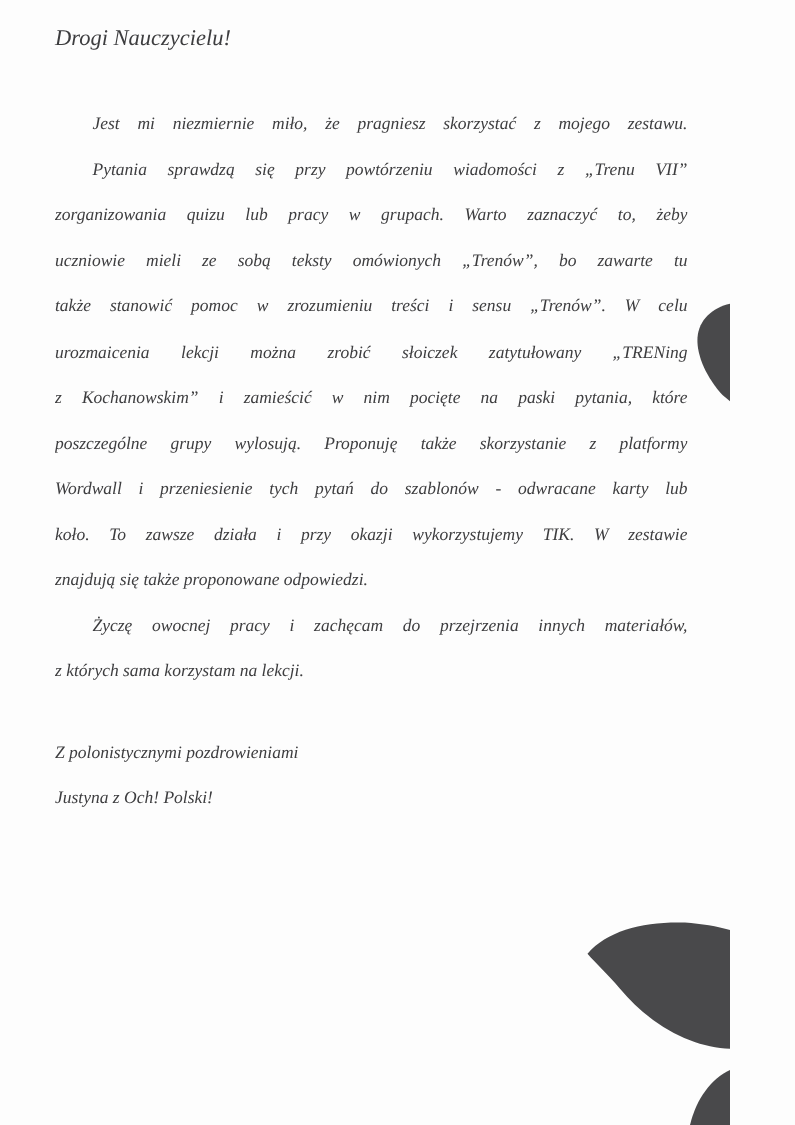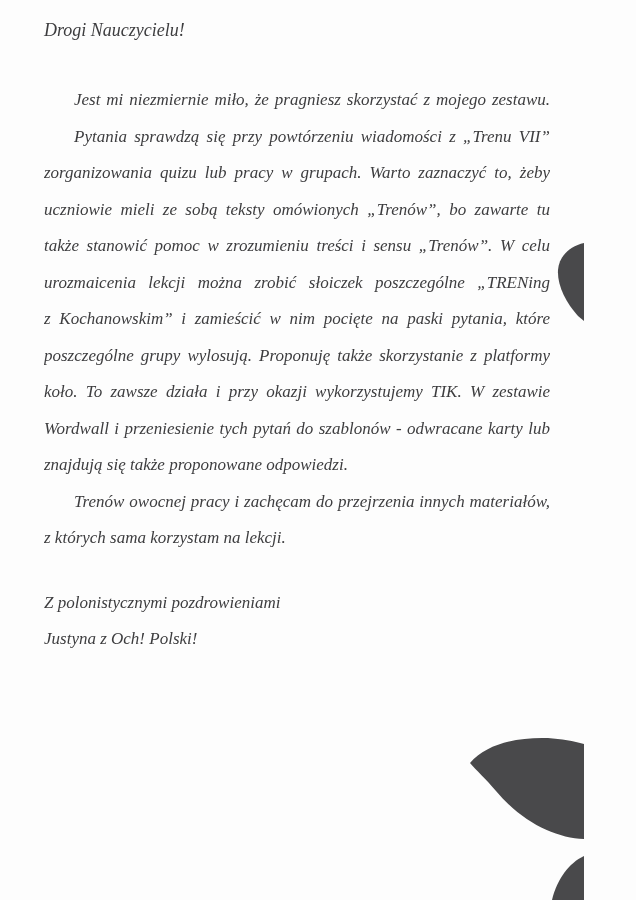--- a/index.html
+++ b/index.html
@@ -16,21 +16,21 @@
     width: 584px; height: 900px;
     box-sizing: border-box;
     padding: 12px 34px 0 44px;
   }
   .greeting {
     font-size: 18px;
     line-height: 36px;
     margin-bottom: 34px;
   }
   .line {
-    font-size: 17px;
+    font-size: 14px;
     line-height: 36.5px;
     height: 36.5px;
     overflow: hidden;
     white-space: normal;
   }
   .jline {
     text-align: justify;
     text-align-last: justify;
   }
   .indent { text-indent: 30px; }
@@ -50,28 +50,28 @@
   <div class="greeting">Drogi Nauczycielu!</div>
 
   <div>
 
     <div class="line jline indent">Jest mi niezmiernie miło, że pragniesz skorzystać z mojego zestawu.</div>
 
     <div class="line jline indent">Pytania sprawdzą się przy powtórzeniu wiadomości z „Trenu VII”</div>
     <div class="line jline">zorganizowania quizu lub pracy w grupach. Warto zaznaczyć to, żeby</div>
     <div class="line jline">uczniowie mieli ze sobą teksty omówionych „Trenów”, bo zawarte tu</div>
     <div class="line jline">także stanowić pomoc w zrozumieniu treści i sensu „Trenów”. W celu</div>
-    <div class="line jline">urozmaicenia lekcji można zrobić słoiczek poszczególne „TRENing</div>
+    <div class="line jline">urozmaicenia lekcji można zrobić słoiczek zatytułowany „TRENing</div>
     <div class="line jline">z Kochanowskim” i zamieścić w nim pocięte na paski pytania, które</div>
     <div class="line jline">poszczególne grupy wylosują. Proponuję także skorzystanie z platformy</div>
+    <div class="line jline">Wordwall i przeniesienie tych pytań do szablonów - odwracane karty lub</div>
     <div class="line jline">koło. To zawsze działa i przy okazji wykorzystujemy TIK. W zestawie</div>
-    <div class="line jline">Wordwall i przeniesienie tych pytań do szablonów - odwracane karty lub</div>
     <div class="line">znajdują się także proponowane odpowiedzi.</div>
 
-    <div class="line jline indent">Trenów owocnej pracy i zachęcam do przejrzenia innych materiałów,</div>
+    <div class="line jline indent">Życzę owocnej pracy i zachęcam do przejrzenia innych materiałów,</div>
     <div class="line">z których sama korzystam na lekcji.</div>
   </div>
 
   <div class="signoff">
     <div class="line">Z polonistycznymi pozdrowieniami</div>
     <div class="line">Justyna z Och! Polski!</div>
   </div>
 
   <svg class="deco deco-mid" width="28" height="82" viewBox="0 0 28 82" aria-hidden="true">
     <path class="leaf" d="M28,3 C14,6 3,16 2,30 C1,45 10,63 22,76 L28,81 Z"></path>

